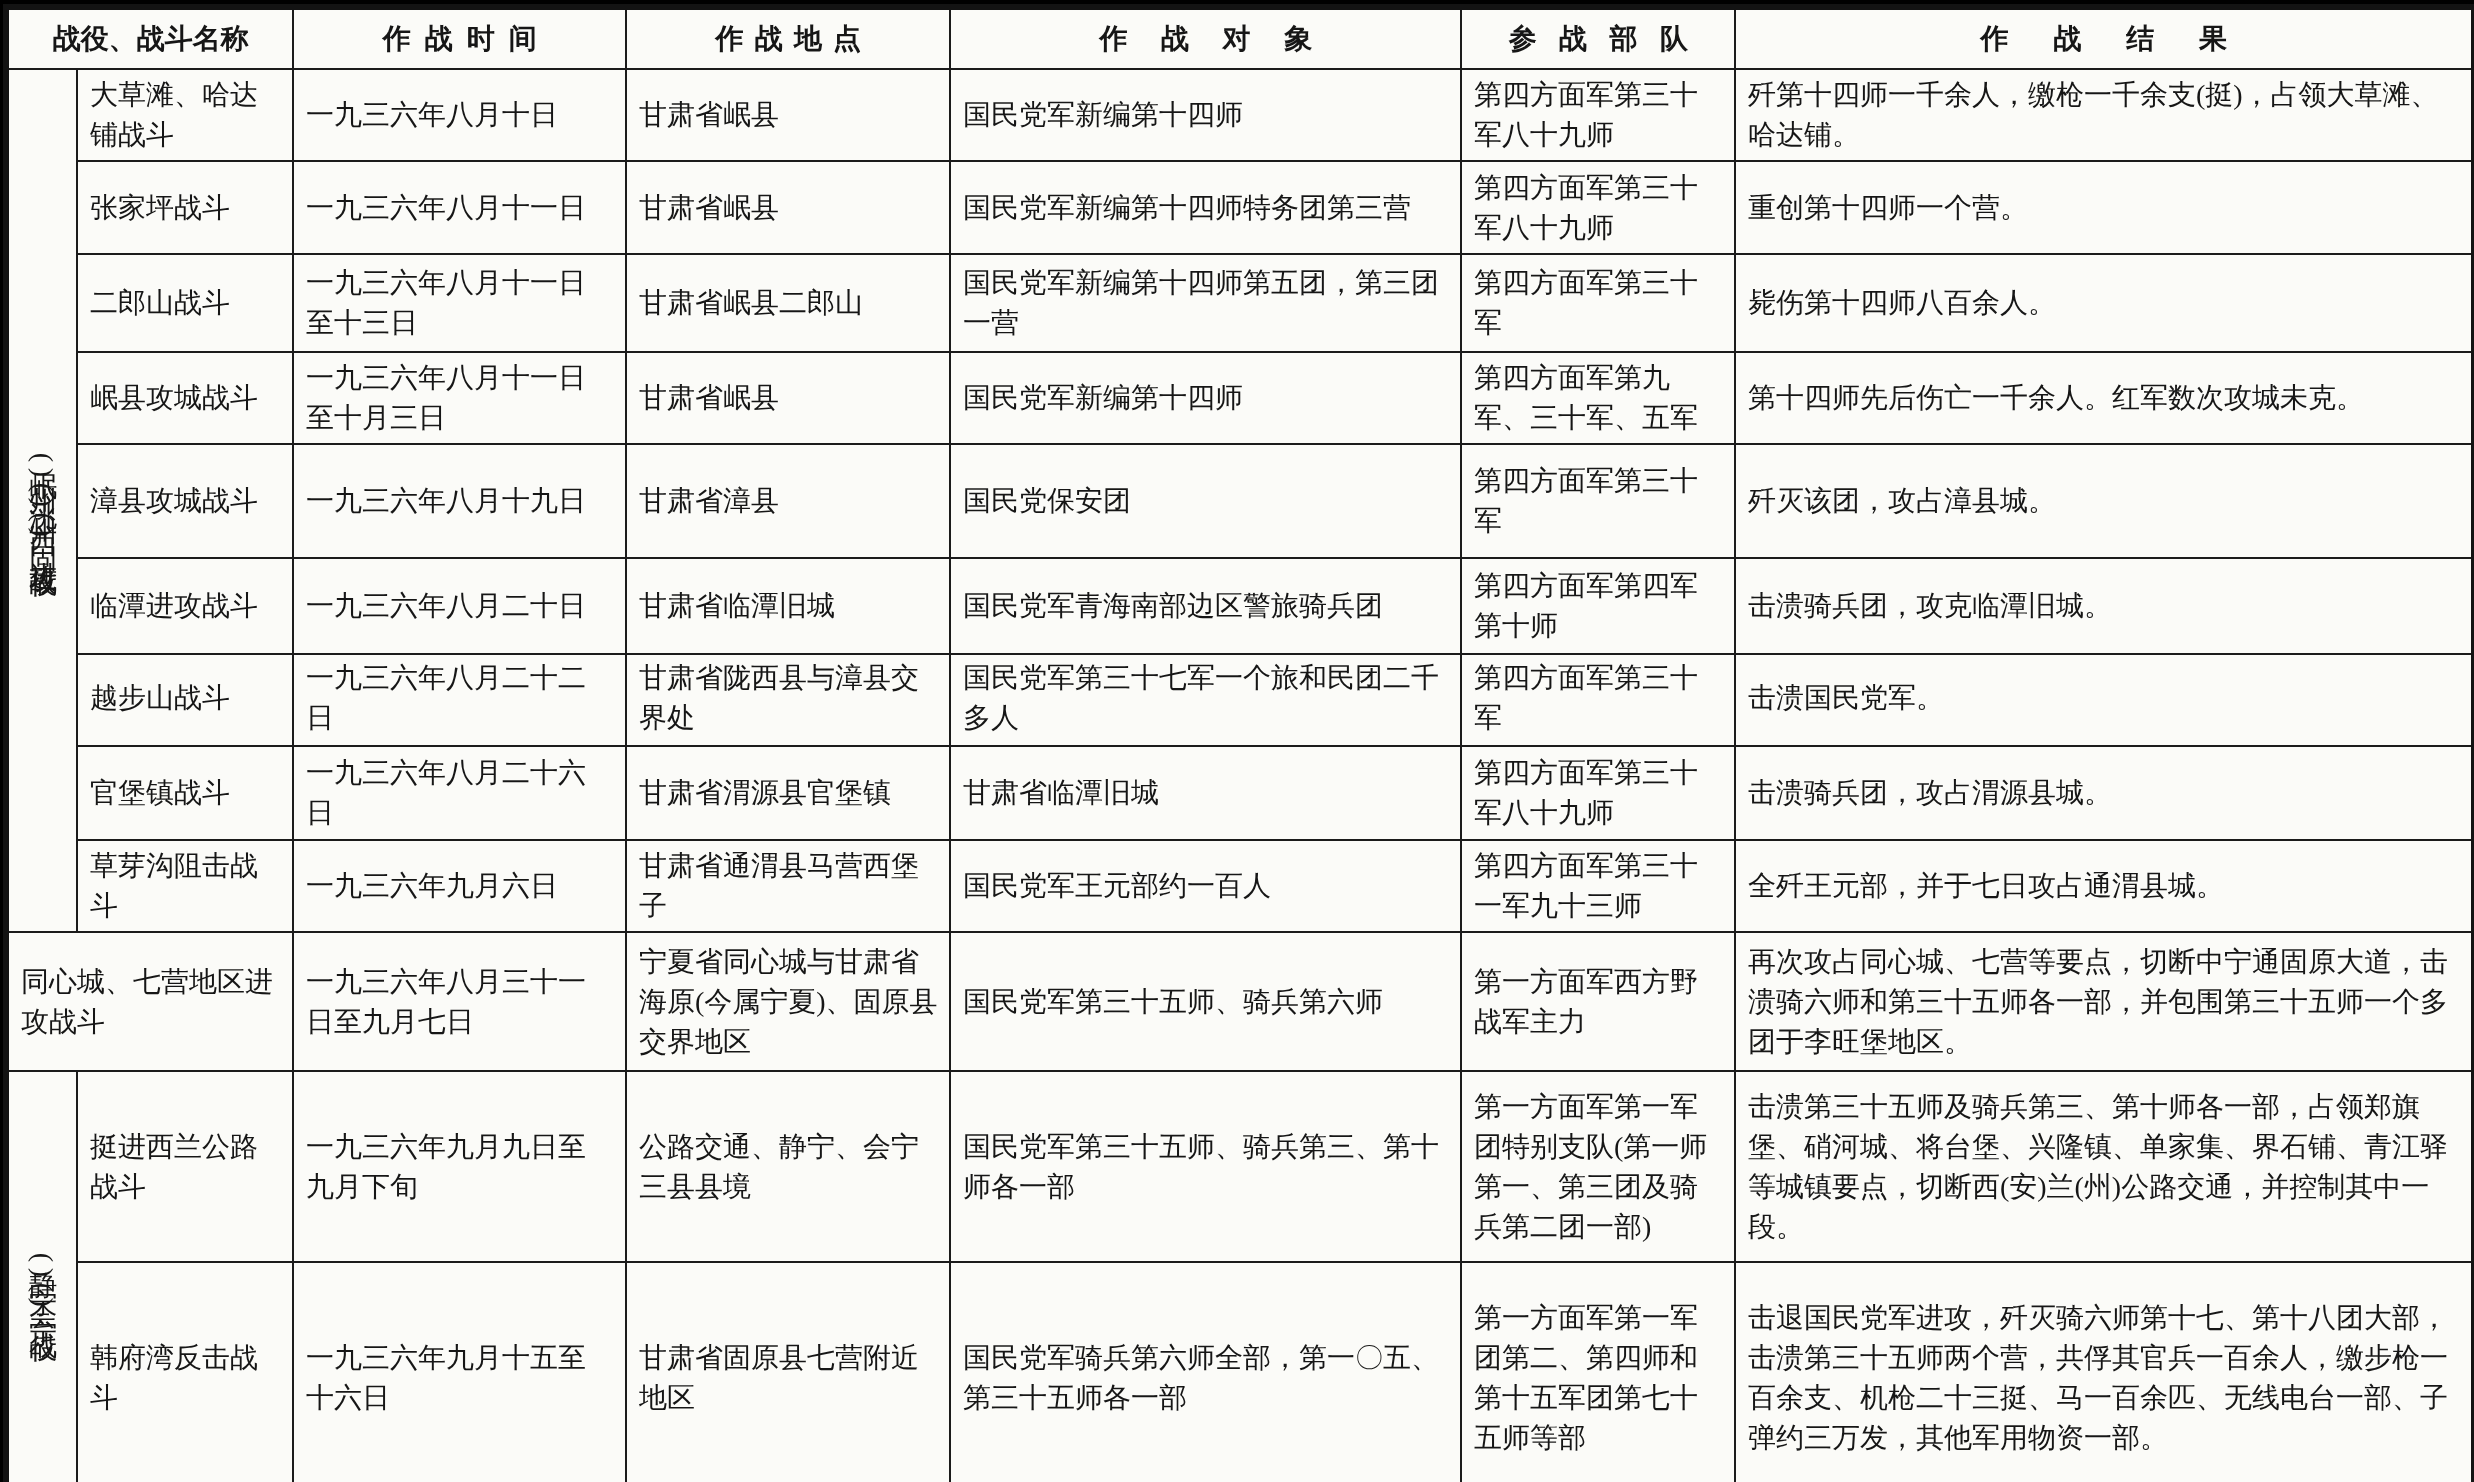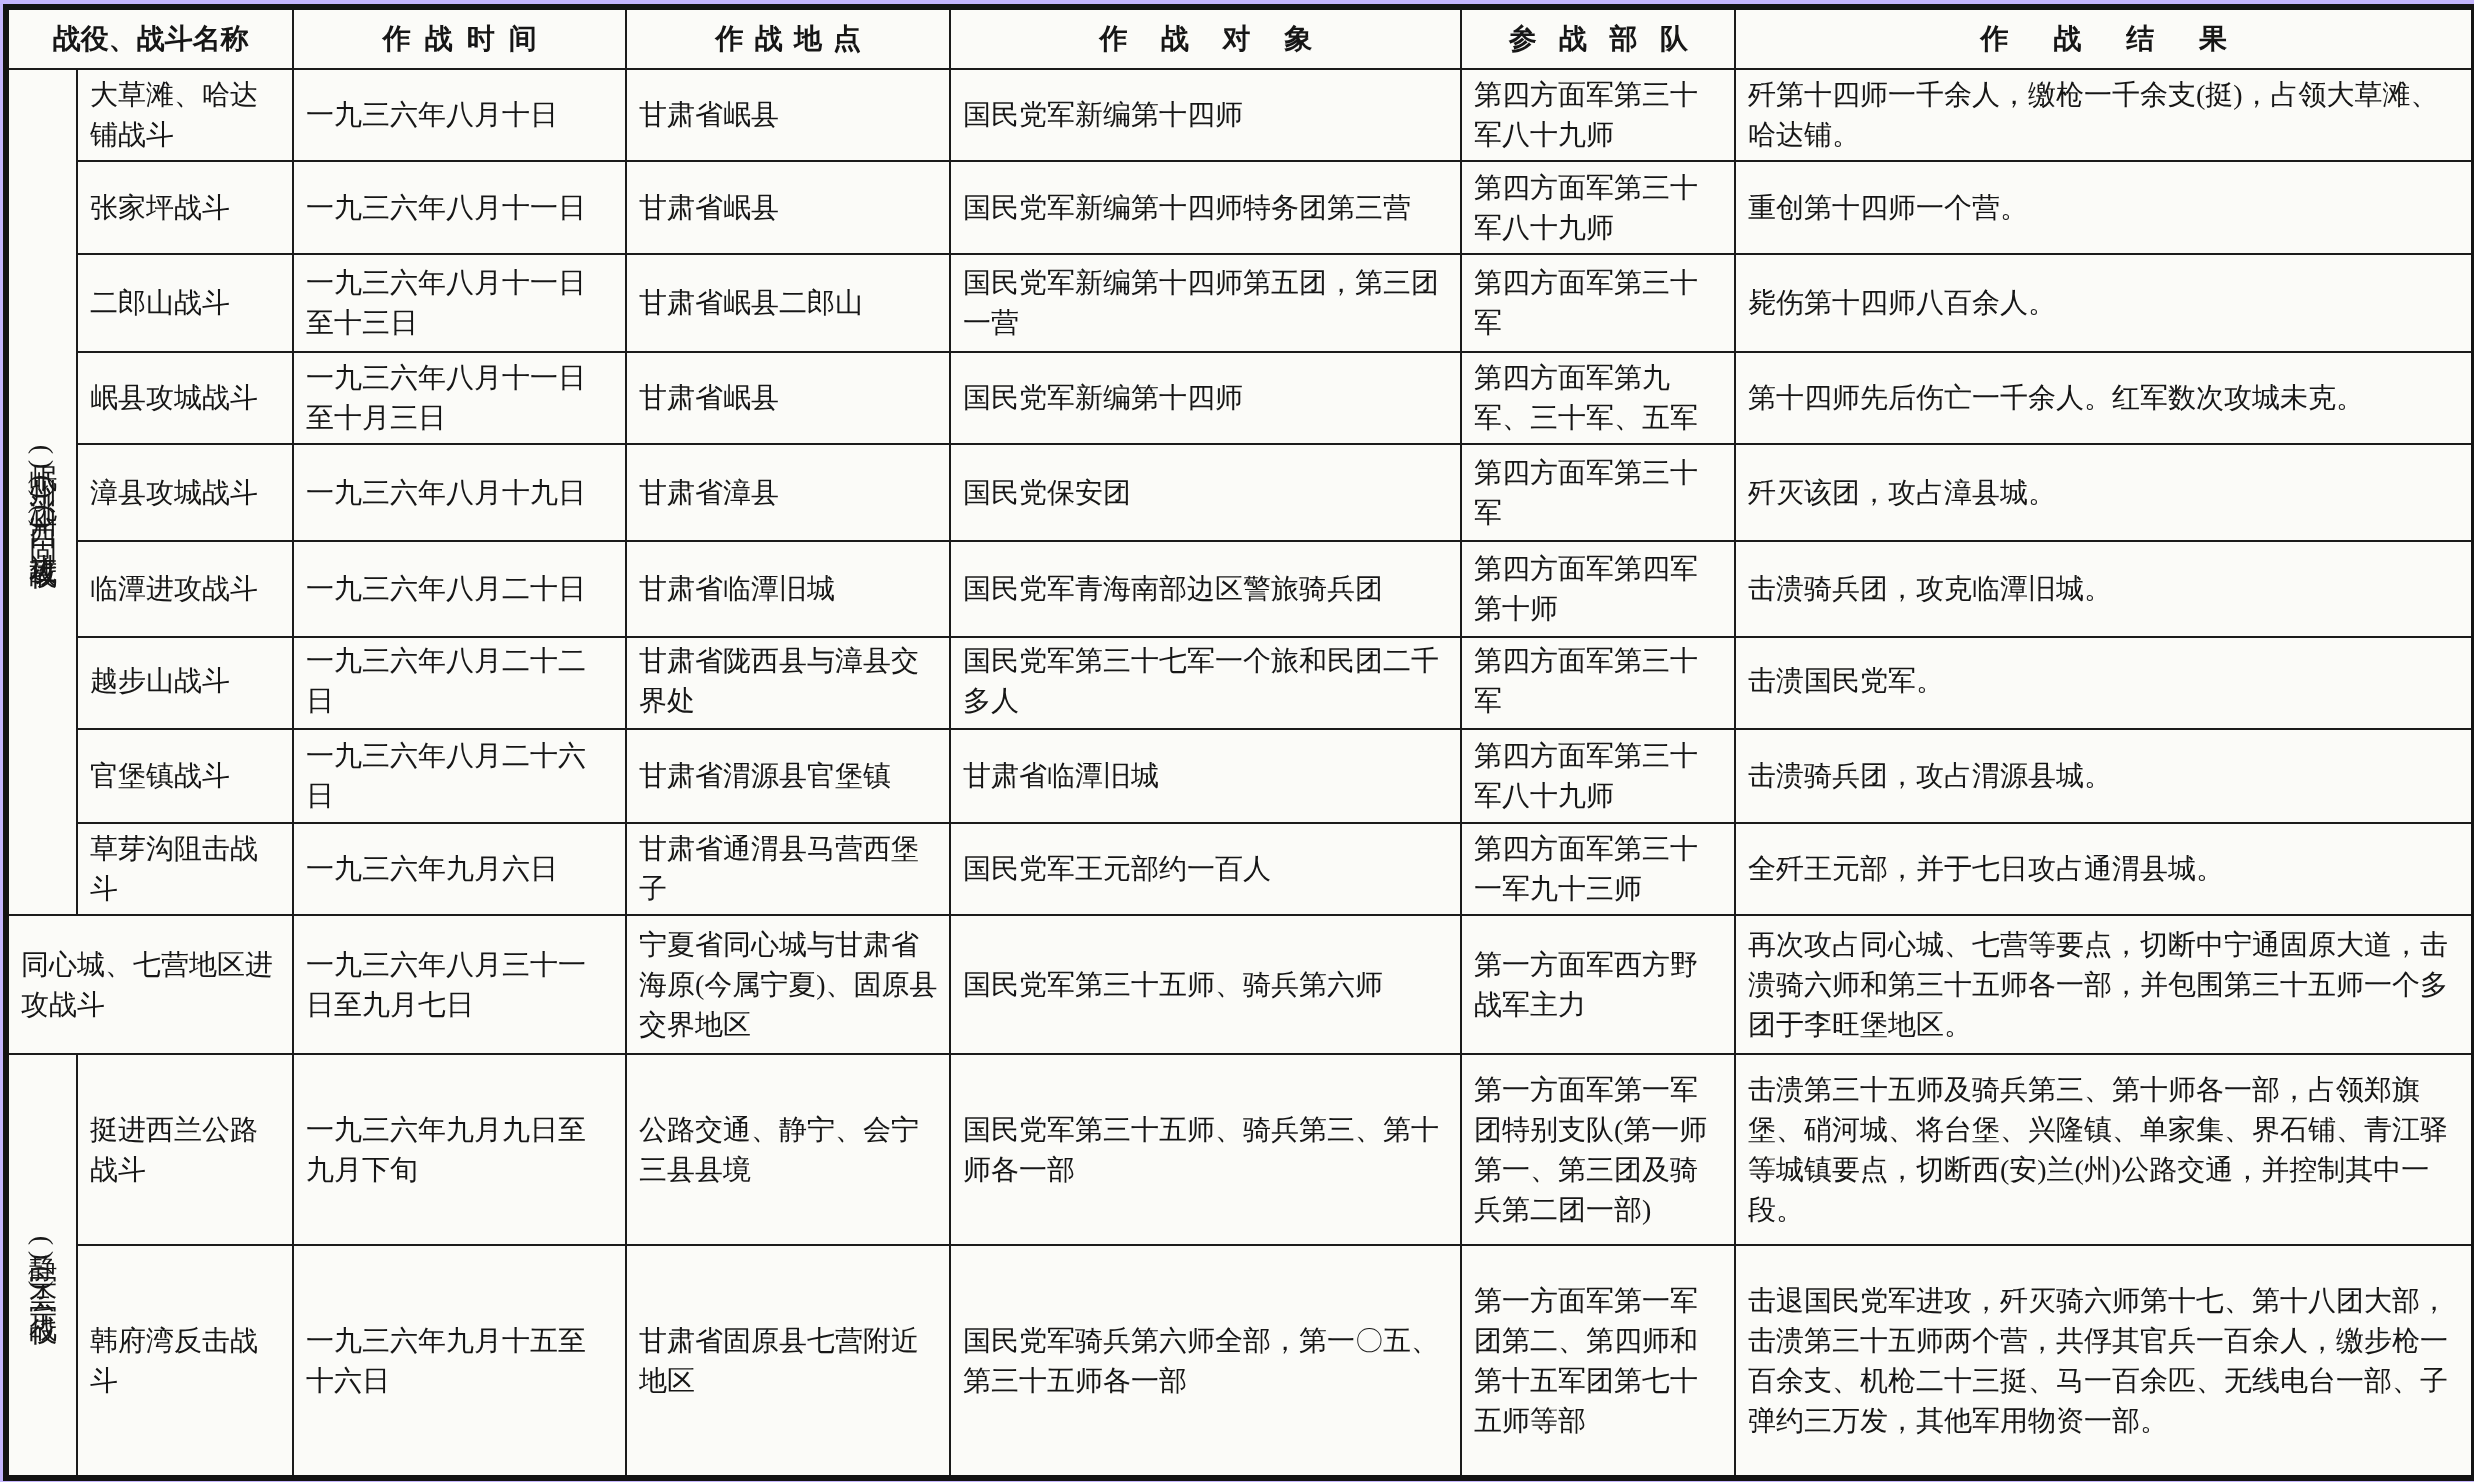--- a/index.html
+++ b/index.html
@@ -7,21 +7,21 @@
     padding: 0;
     background: #f6f6f2;
     font-family: "Liberation Serif", "DejaVu Serif", serif;
     color: #161616;
   }
   .page {
     width: 2475px;
     height: 1482px;
     box-sizing: border-box;
     padding: 4.2px 3.3px;
-    background: #c4b5fd;
+    background: #000000;
   }
   table.battle-table {
     border-collapse: collapse;
     table-layout: fixed;
     width: 2468px;
     height: 1474px;
     background: #fbfbf8;
   }
   col.c-campaign { width: 71px; }
   col.c-name     { width: 216px; }
@@ -126,21 +126,21 @@
       <td>毙伤第十四师八百余人。</td>
     </tr>
     <tr style="height:91px;margin-top:12px;">
       <td>岷县攻城战斗</td>
       <td>一九三六年八月十一日至十月三日</td>
       <td>甘肃省岷县</td>
       <td>国民党军新编第十四师</td>
       <td>第四方面军第九军、三十军、五军</td>
       <td>第十四师先后伤亡一千余人。红军数次攻城未克。</td>
     </tr>
-    <tr style="height:97px;">
+    <tr style="height:114px;">
       <td>漳县攻城战斗</td>
       <td>一九三六年八月十九日</td>
       <td>甘肃省漳县</td>
       <td>国民党保安团</td>
       <td>第四方面军第三十军</td>
       <td>歼灭该团，攻占漳县城。</td>
     </tr>
     <tr style="height:96px;">
       <td>临潭进攻战斗</td>
       <td>一九三六年八月二十日</td>

